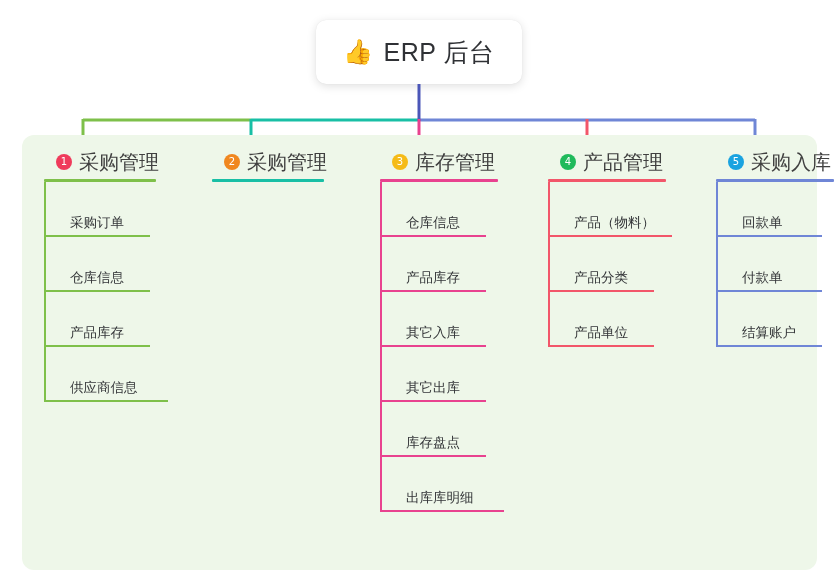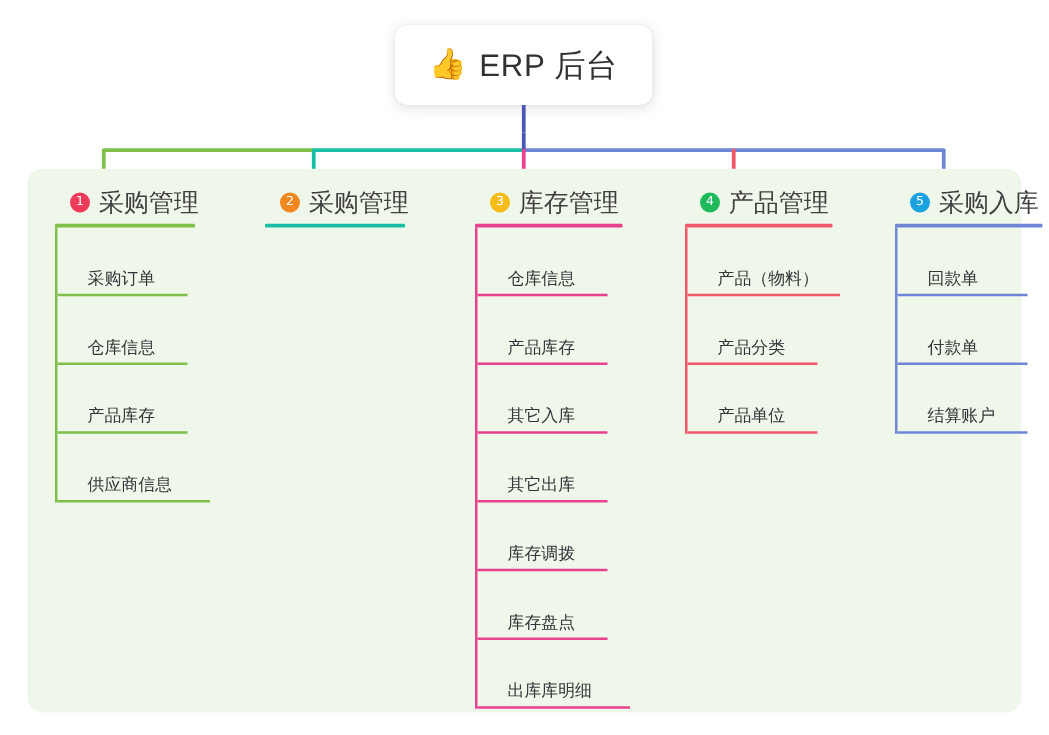--- a/index.html
+++ b/index.html
@@ -211,24 +211,20 @@
         </div>
         <div class="leaf">
           <span class="leaf-label">其它入库</span>
           <div class="leaf-rule" style="background: rgb(232, 66, 143);"></div>
         </div>
         <div class="leaf">
           <span class="leaf-label">其它出库</span>
           <div class="leaf-rule" style="background: rgb(232, 66, 143);"></div>
         </div>
         <div class="leaf">
-          <span class="leaf-label">库存调拨</span>
-          <div class="leaf-rule" style="background: rgb(232, 66, 143);"></div>
-        </div>
-        <div class="leaf">
           <span class="leaf-label">库存盘点</span>
           <div class="leaf-rule" style="background: rgb(232, 66, 143);"></div>
         </div>
         <div class="leaf wide">
           <span class="leaf-label">出库库明细</span>
           <div class="leaf-rule" style="background: rgb(232, 66, 143);"></div>
         </div>
       </div>
     </div>
     <div class="column" style="left: 520px; top: 10px;">

